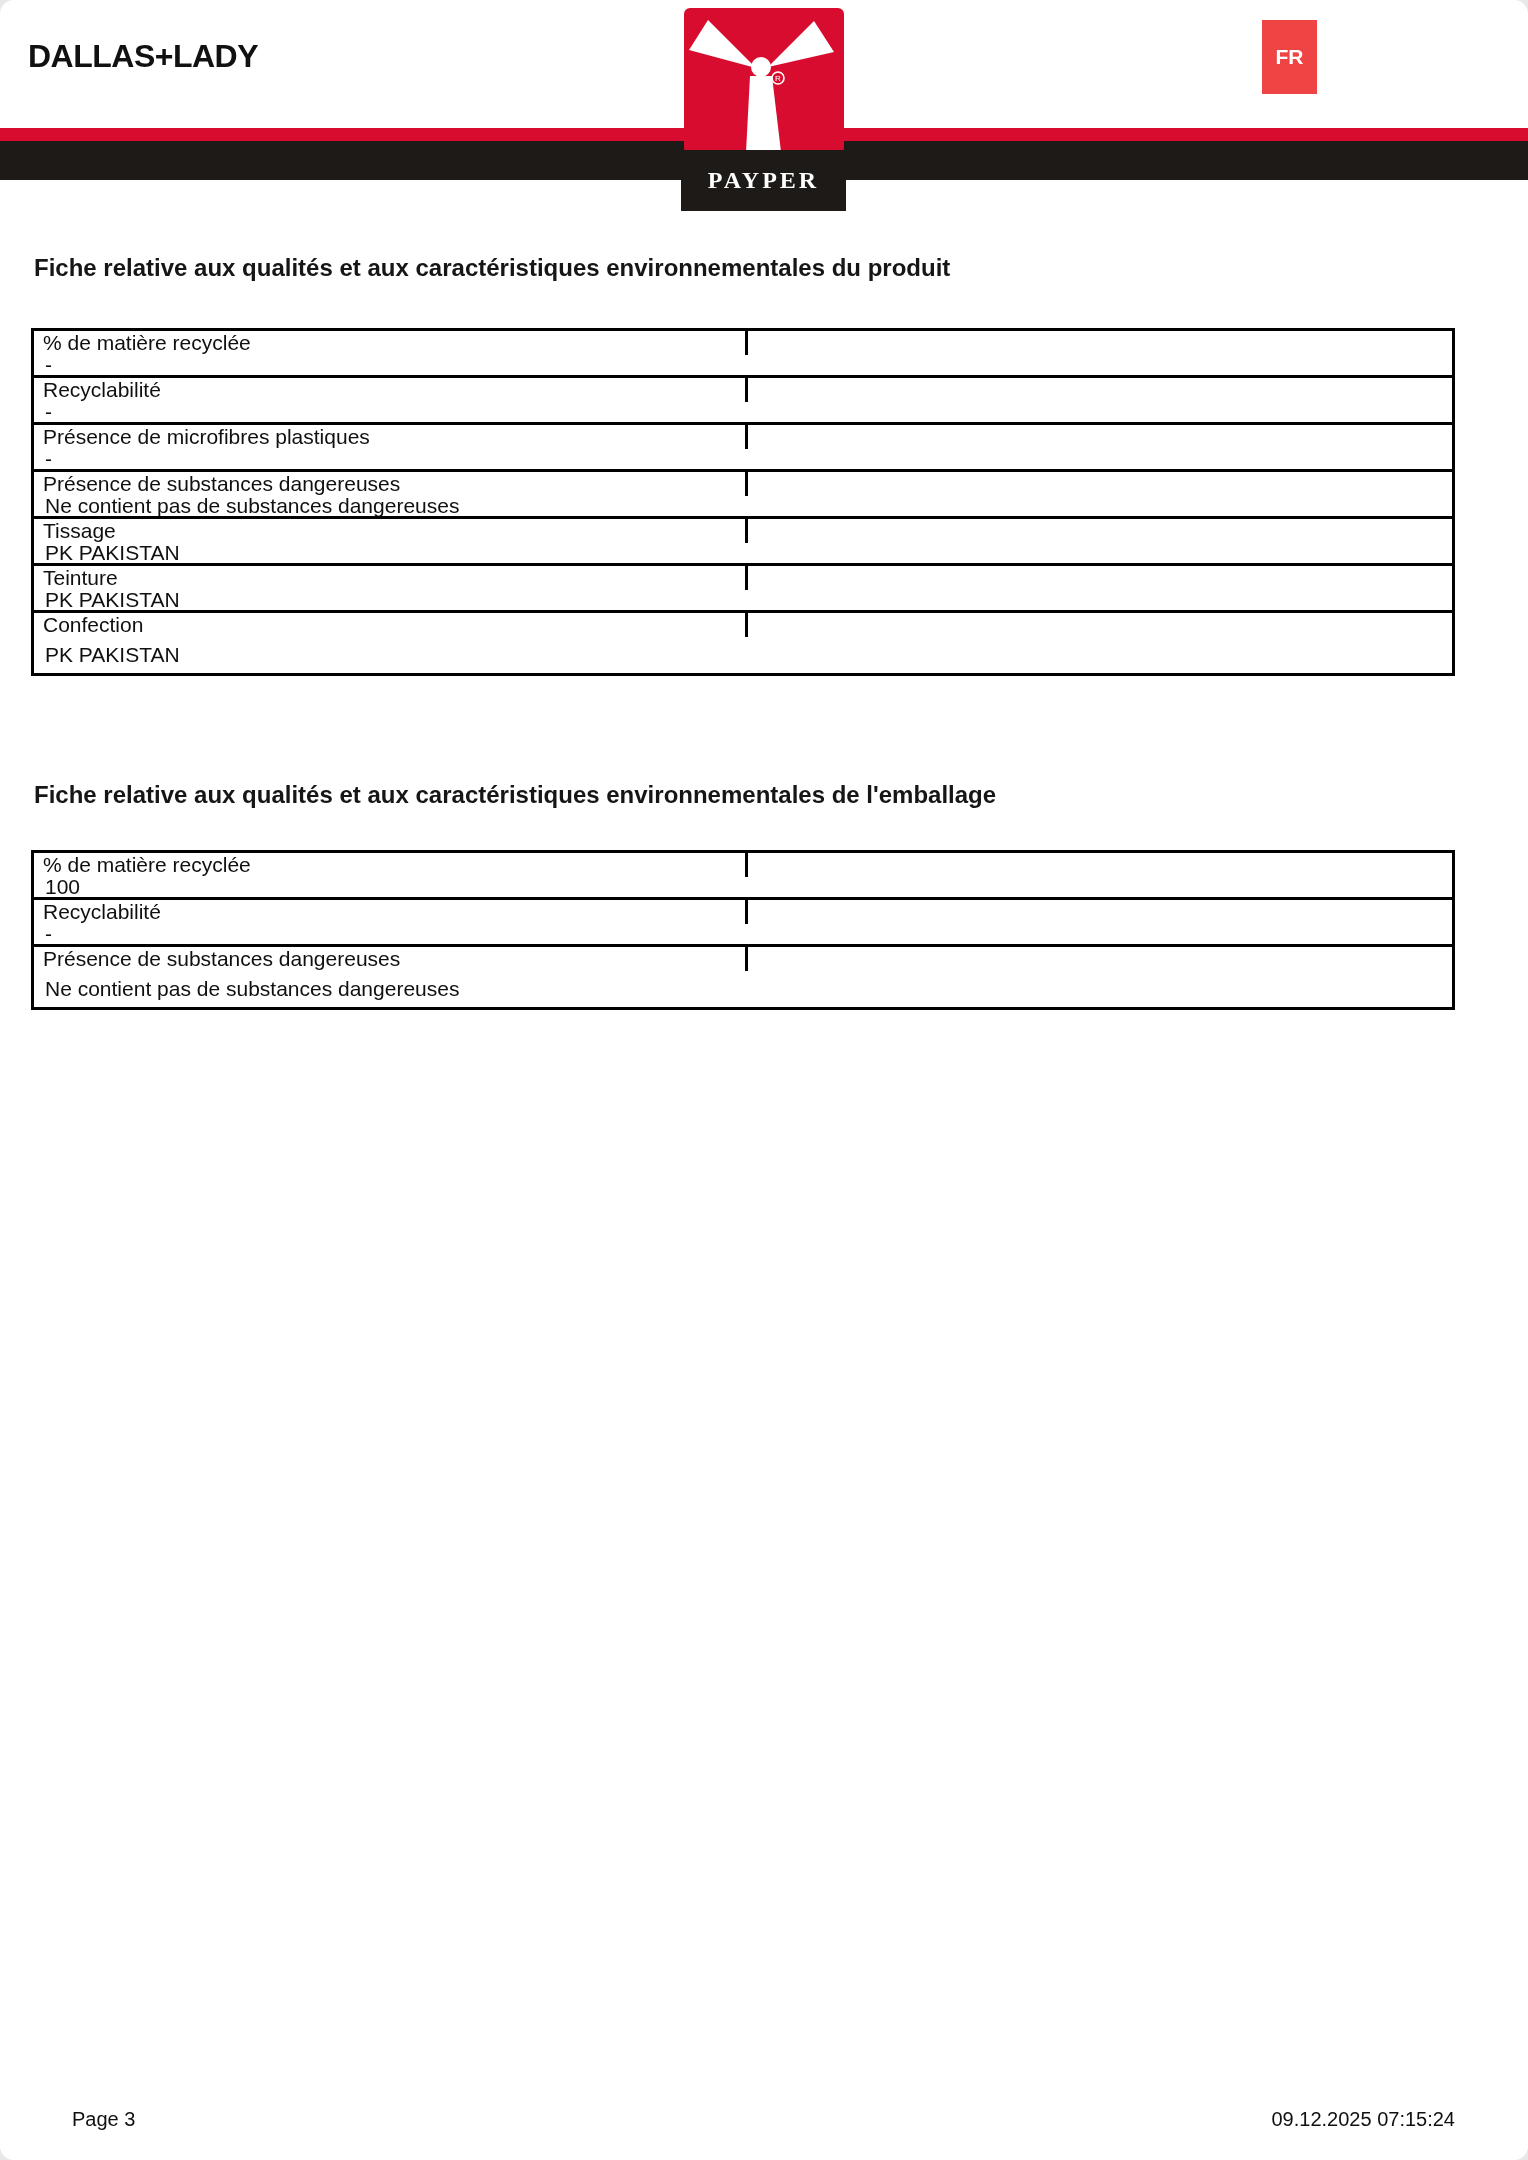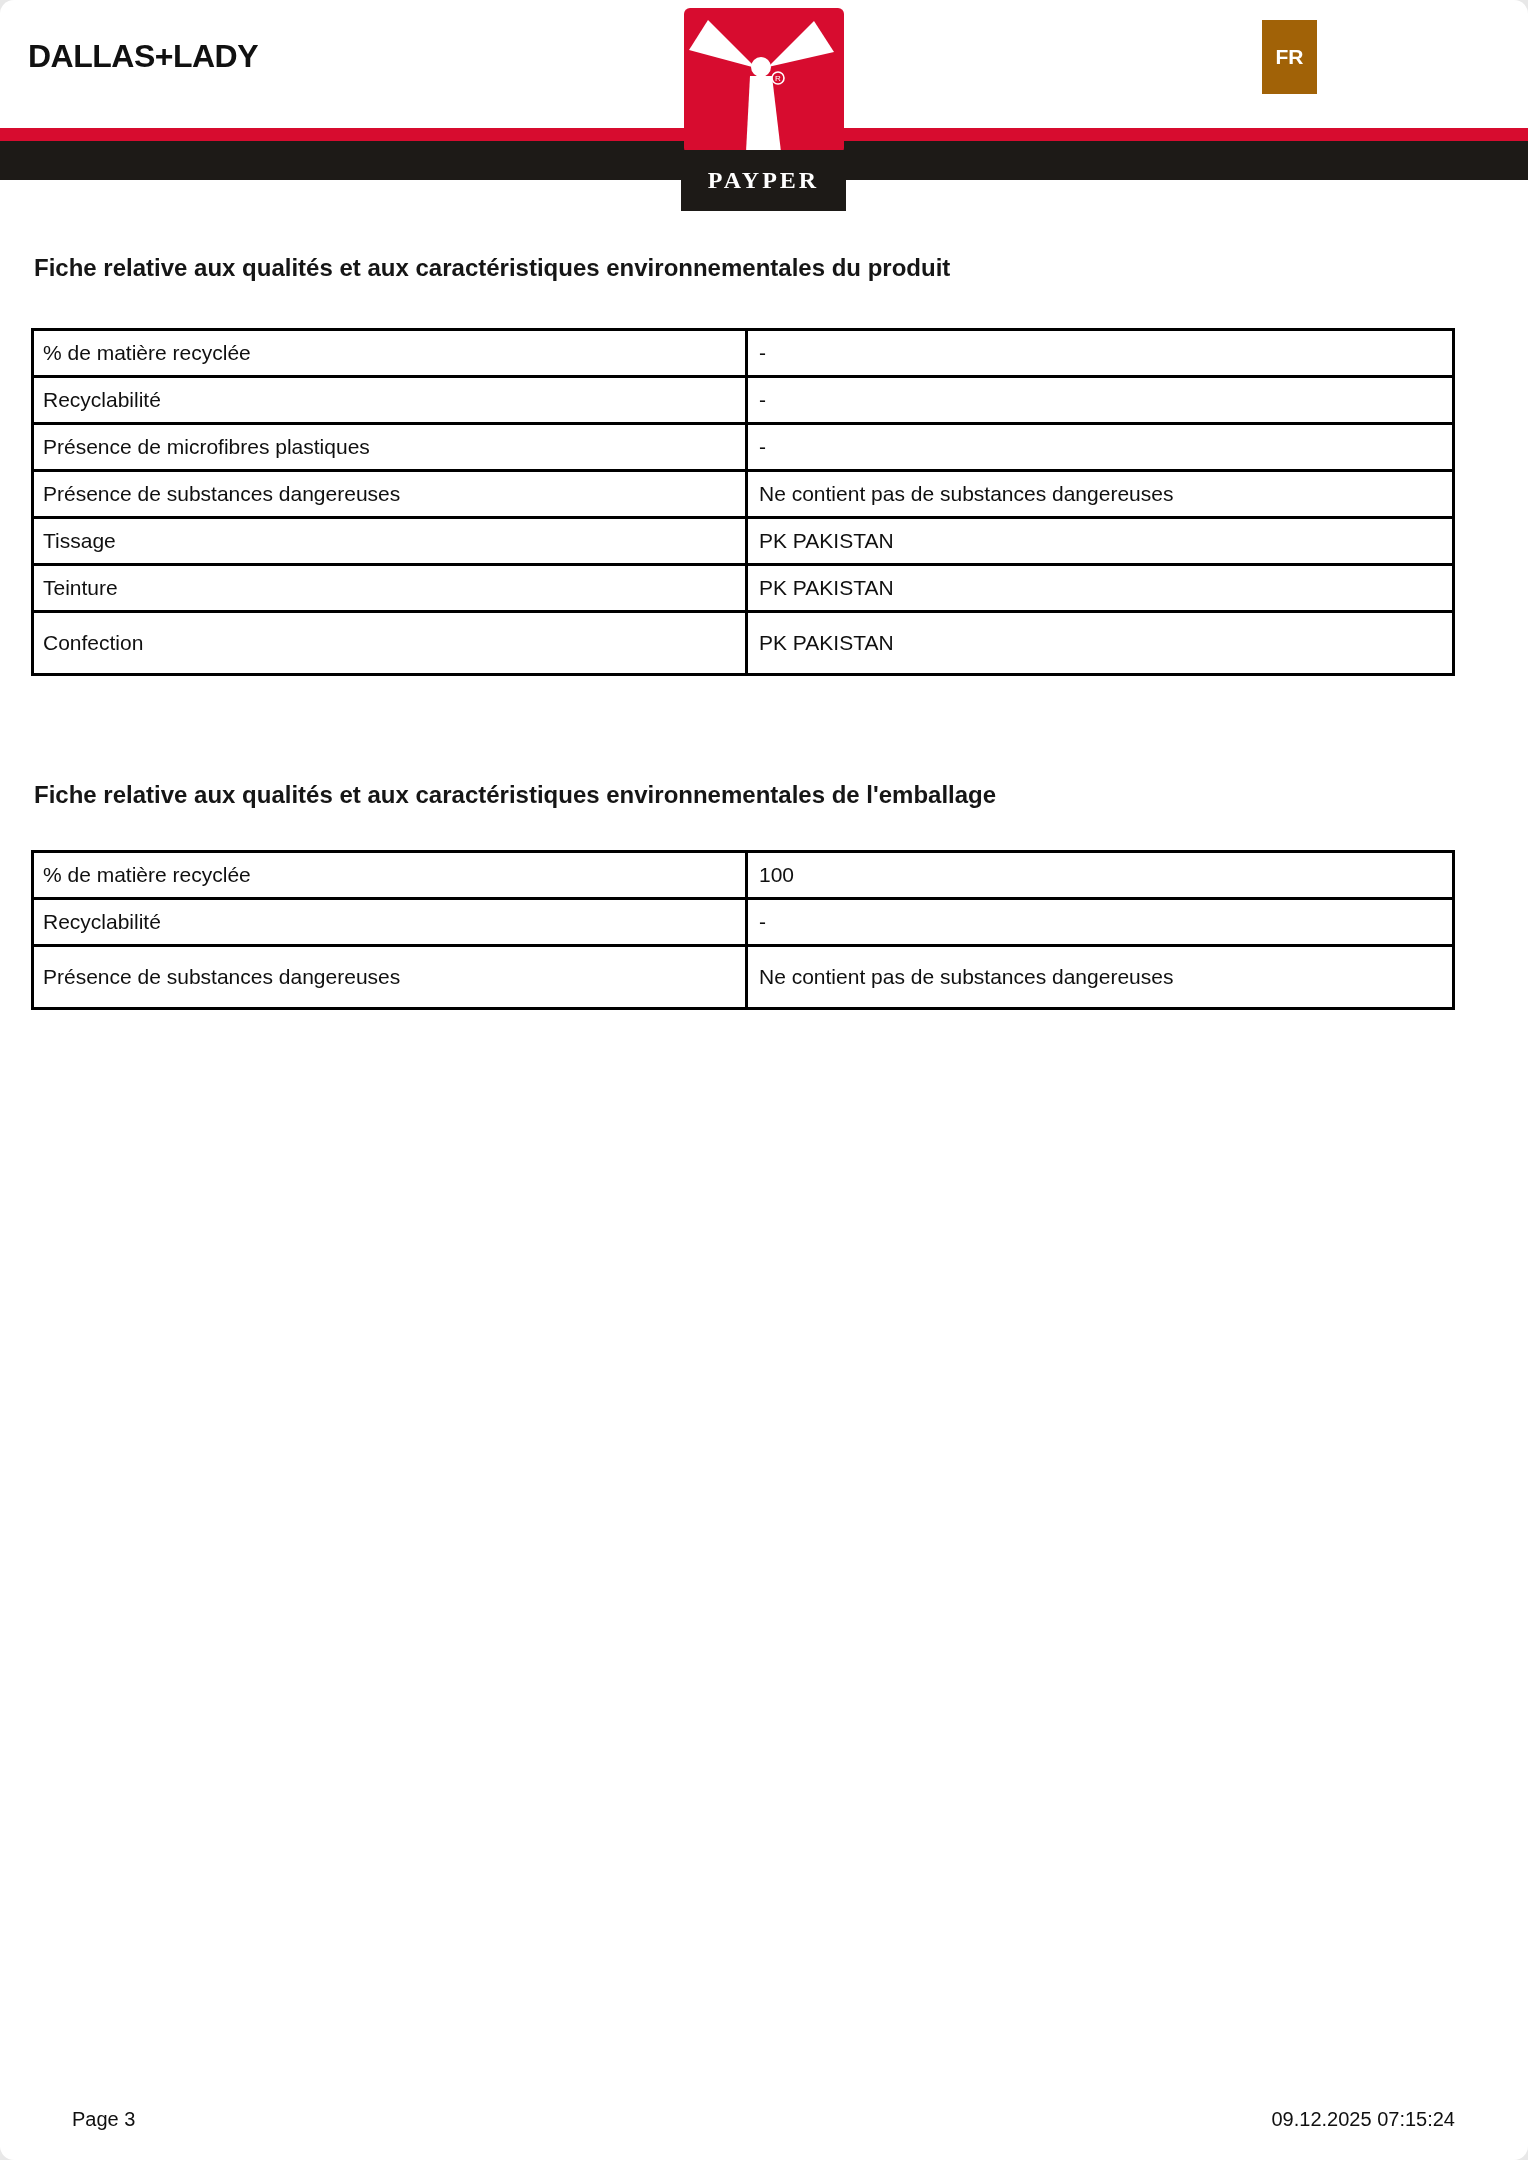--- a/index.html
+++ b/index.html
@@ -17,21 +17,21 @@
     position:absolute;left:28px;top:38px;
     font-size:32px;font-weight:bold;letter-spacing:-0.5px;
     color:#111;white-space:nowrap;
   }
   .doc-title{
     position:absolute;left:868px;top:38px;
     font-size:35px;font-weight:bold;color:#161616;white-space:nowrap;
   }
   .lang-badge{
     position:absolute;left:1262px;top:20px;width:55px;height:74px;
-    background:#a16207;color:#fff;
+    background:#ef4444;color:#fff;
     display:flex;align-items:center;justify-content:center;
     font-size:21px;font-weight:bold;
   }
   .red-stripe{
     position:absolute;left:0;top:128px;width:100%;height:13px;
     background:var(--brand-red,#d70c2f);
   }
   .black-bar{
     position:absolute;left:0;top:141px;width:100%;height:39px;
     background:var(--bar-black,#1d1a17);
@@ -61,20 +61,21 @@
   .dtable{
     position:absolute;left:31px;width:1424px;
     border:3px solid #000;box-sizing:border-box;
     background:#fff;
   }
   #table-0{top:328px;}
   #table-1{top:850px;}
   .trow{
     display:flex;height:47px;box-sizing:border-box;
     border-bottom:3px solid #000;
+    flex-direction:column;
   }
   .trow:last-child{border-bottom:none;height:60px;}
   .tcell{
     display:flex;align-items:center;
     font-size:21px;color:#101010;box-sizing:border-box;
     white-space:nowrap;overflow:hidden;
   }
   .tcell.label{width:714px;border-right:3px solid #000;padding-left:9px;}
   .tcell.value{flex:1;padding-left:11px;}
   

